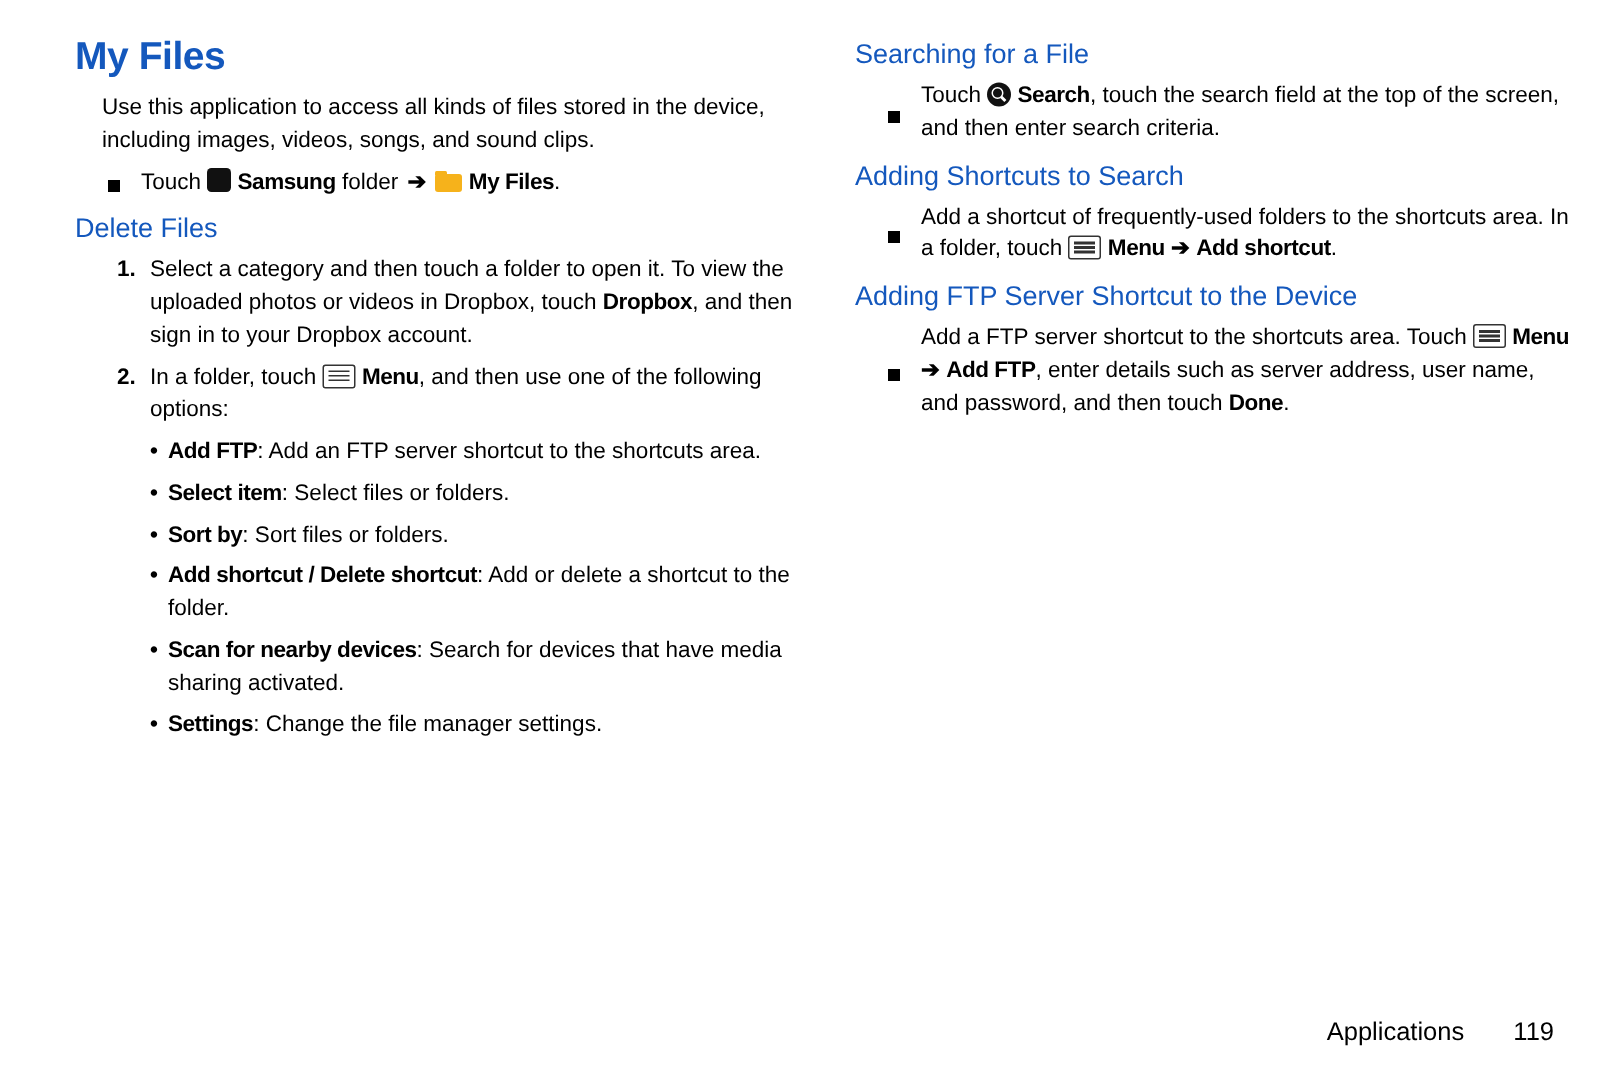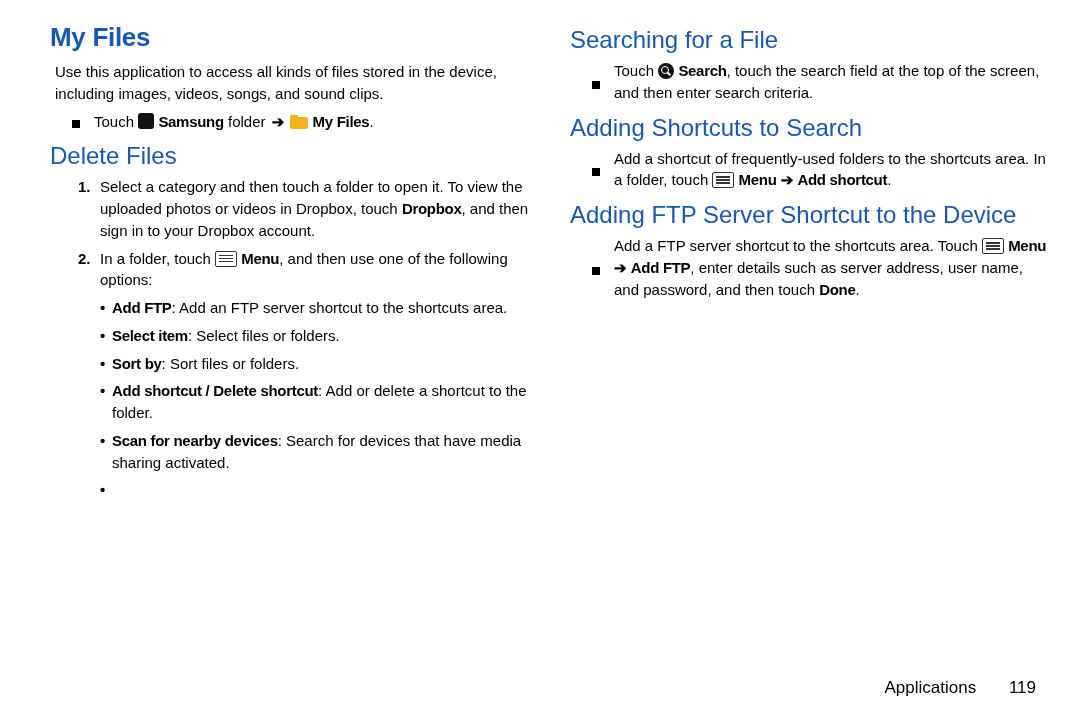--- a/index.html
+++ b/index.html
@@ -26,27 +26,27 @@
   }
   h1 {
     color: #1458bd;
     font-size: 26px;
     font-weight: bold;
     margin: 0 0 8px 0;
     letter-spacing: -0.3px;
   }
   h2 {
     color: #1458bd;
-    font-size: 24px;
+    font-size: 18px;
     font-weight: normal;
     margin: 10px 0 6px 0;
     font-family: Arial, sans-serif;
   }
   p {
-    margin: 4px 5px;
+    margin: 4px 18px;
     line-height: 1.45;
   }
   .bullet-row {
     display: flex;
     align-items: center;
     margin: 6px 0 6px 22px;
     line-height: 1.45;
   }
   .bullet-sq {
     width: 8px;
@@ -223,20 +223,21 @@
     <div class="sub-bullet">
       <span class="dot">•</span>
       <span><span class="nb">Add shortcut / Delete shortcut</span><span>: Add or delete a shortcut to the folder.</span></span>
     </div>
     <div class="sub-bullet">
       <span class="dot">•</span>
       <span><span class="nb">Scan for nearby devices</span><span>: Search for devices that have media sharing activated.</span></span>
     </div>
     <div class="sub-bullet">
       <span class="dot">•</span>
+      <span><span class="nb">Settings</span><span>: Change the file manager settings.</span></span>
     </div>
   </div>
 
   <div class="col">
     <h2 style="margin-top:4px">Searching for a File</h2>
     <div class="bullet-row">
       <span class="bullet-sq"></span>
       <span>
         <span>Touch </span><span class="icon-search"></span>
         <span class="nb">Search</span><span>, touch the search field at the top of the screen, and then enter search criteria.</span>

